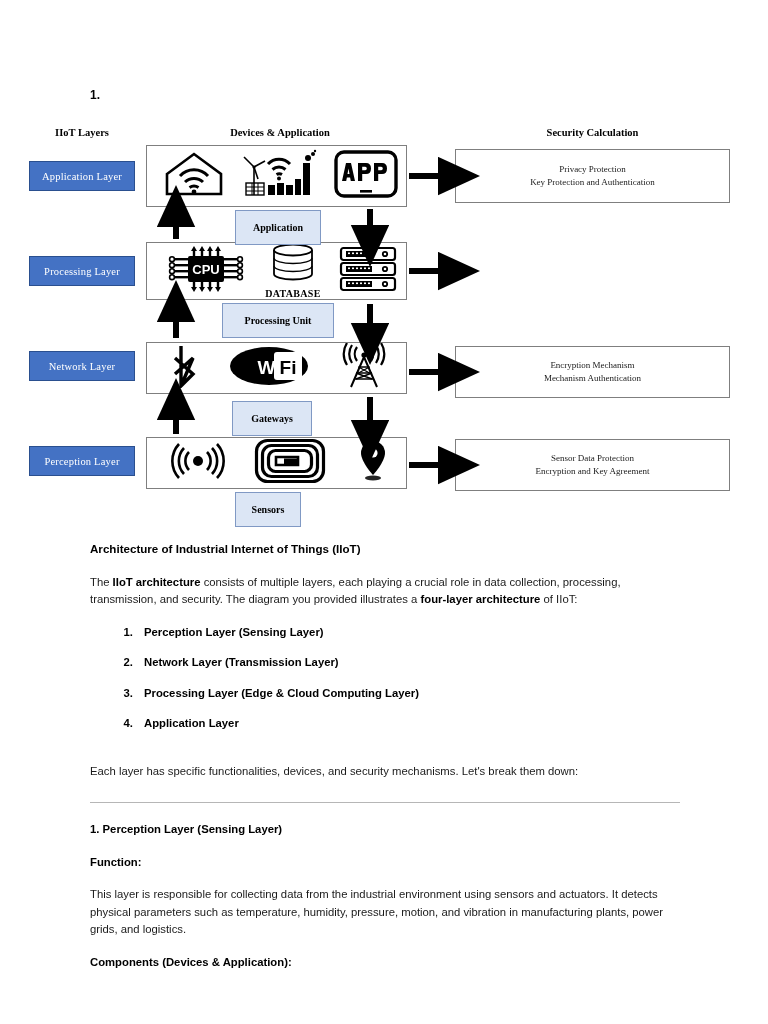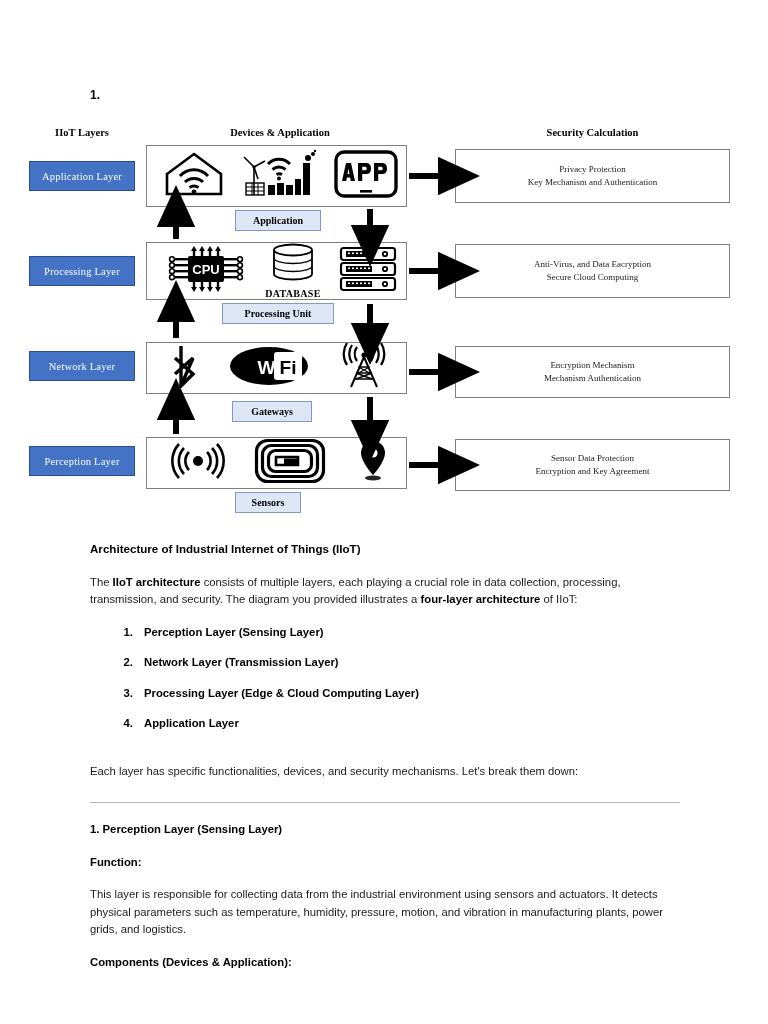--- a/index.html
+++ b/index.html
@@ -120,21 +120,21 @@
     background: #DCE6F5;
     border: 1px solid #8099c4;
     box-sizing: border-box;
     display: flex;
     align-items: center;
     justify-content: center;
     font-family: "Liberation Serif", serif;
     font-weight: bold;
     font-size: 10px;
     color: #000;
-    height: 21px;
+    height: 35px;
   }
 
   
   #arrow-layer {
     position: absolute;
     left: 0; top: 0;
     width: 768px; height: 400px;
     pointer-events: none;
   }
 
@@ -436,25 +436,21 @@
           <path d="M18 2 a12 12 0 0 1 12 12 c0 9 -12 22 -12 22 S6 23 6 14 A12 12 0 0 1 18 2 Z" fill="#000"></path>
           <circle cx="18" cy="14" r="4.6" fill="#fff"></circle>
           <ellipse cx="18" cy="39" rx="8" ry="2.6" fill="#000" opacity="0.85"></ellipse>
         </svg>
       </span>
     </div>
   </div>
 
   <div class="sec-box" style="top:29px; height:54px;">
     <span>Privacy Protection</span>
-    <span>Key Mechanism  and Authentication</span>
-  </div>
-  <div class="sec-box" style="top:124px; height:54px;">
-    <span>Anti-Virus, and Data Eacryption</span>
-    <span>Secure Cloud Computing</span>
+    <span>Key Protection  and Authentication</span>
   </div>
   <div class="sec-box" style="top:226px; height:52px;">
     <span>Encryption Mechanism</span>
     <span>Mechanism Authentication</span>
   </div>
   <div class="sec-box" style="top:319px; height:52px;">
     <span>Sensor Data Protection</span>
     <span>Encryption and Key Agreement</span>
   </div>
 

